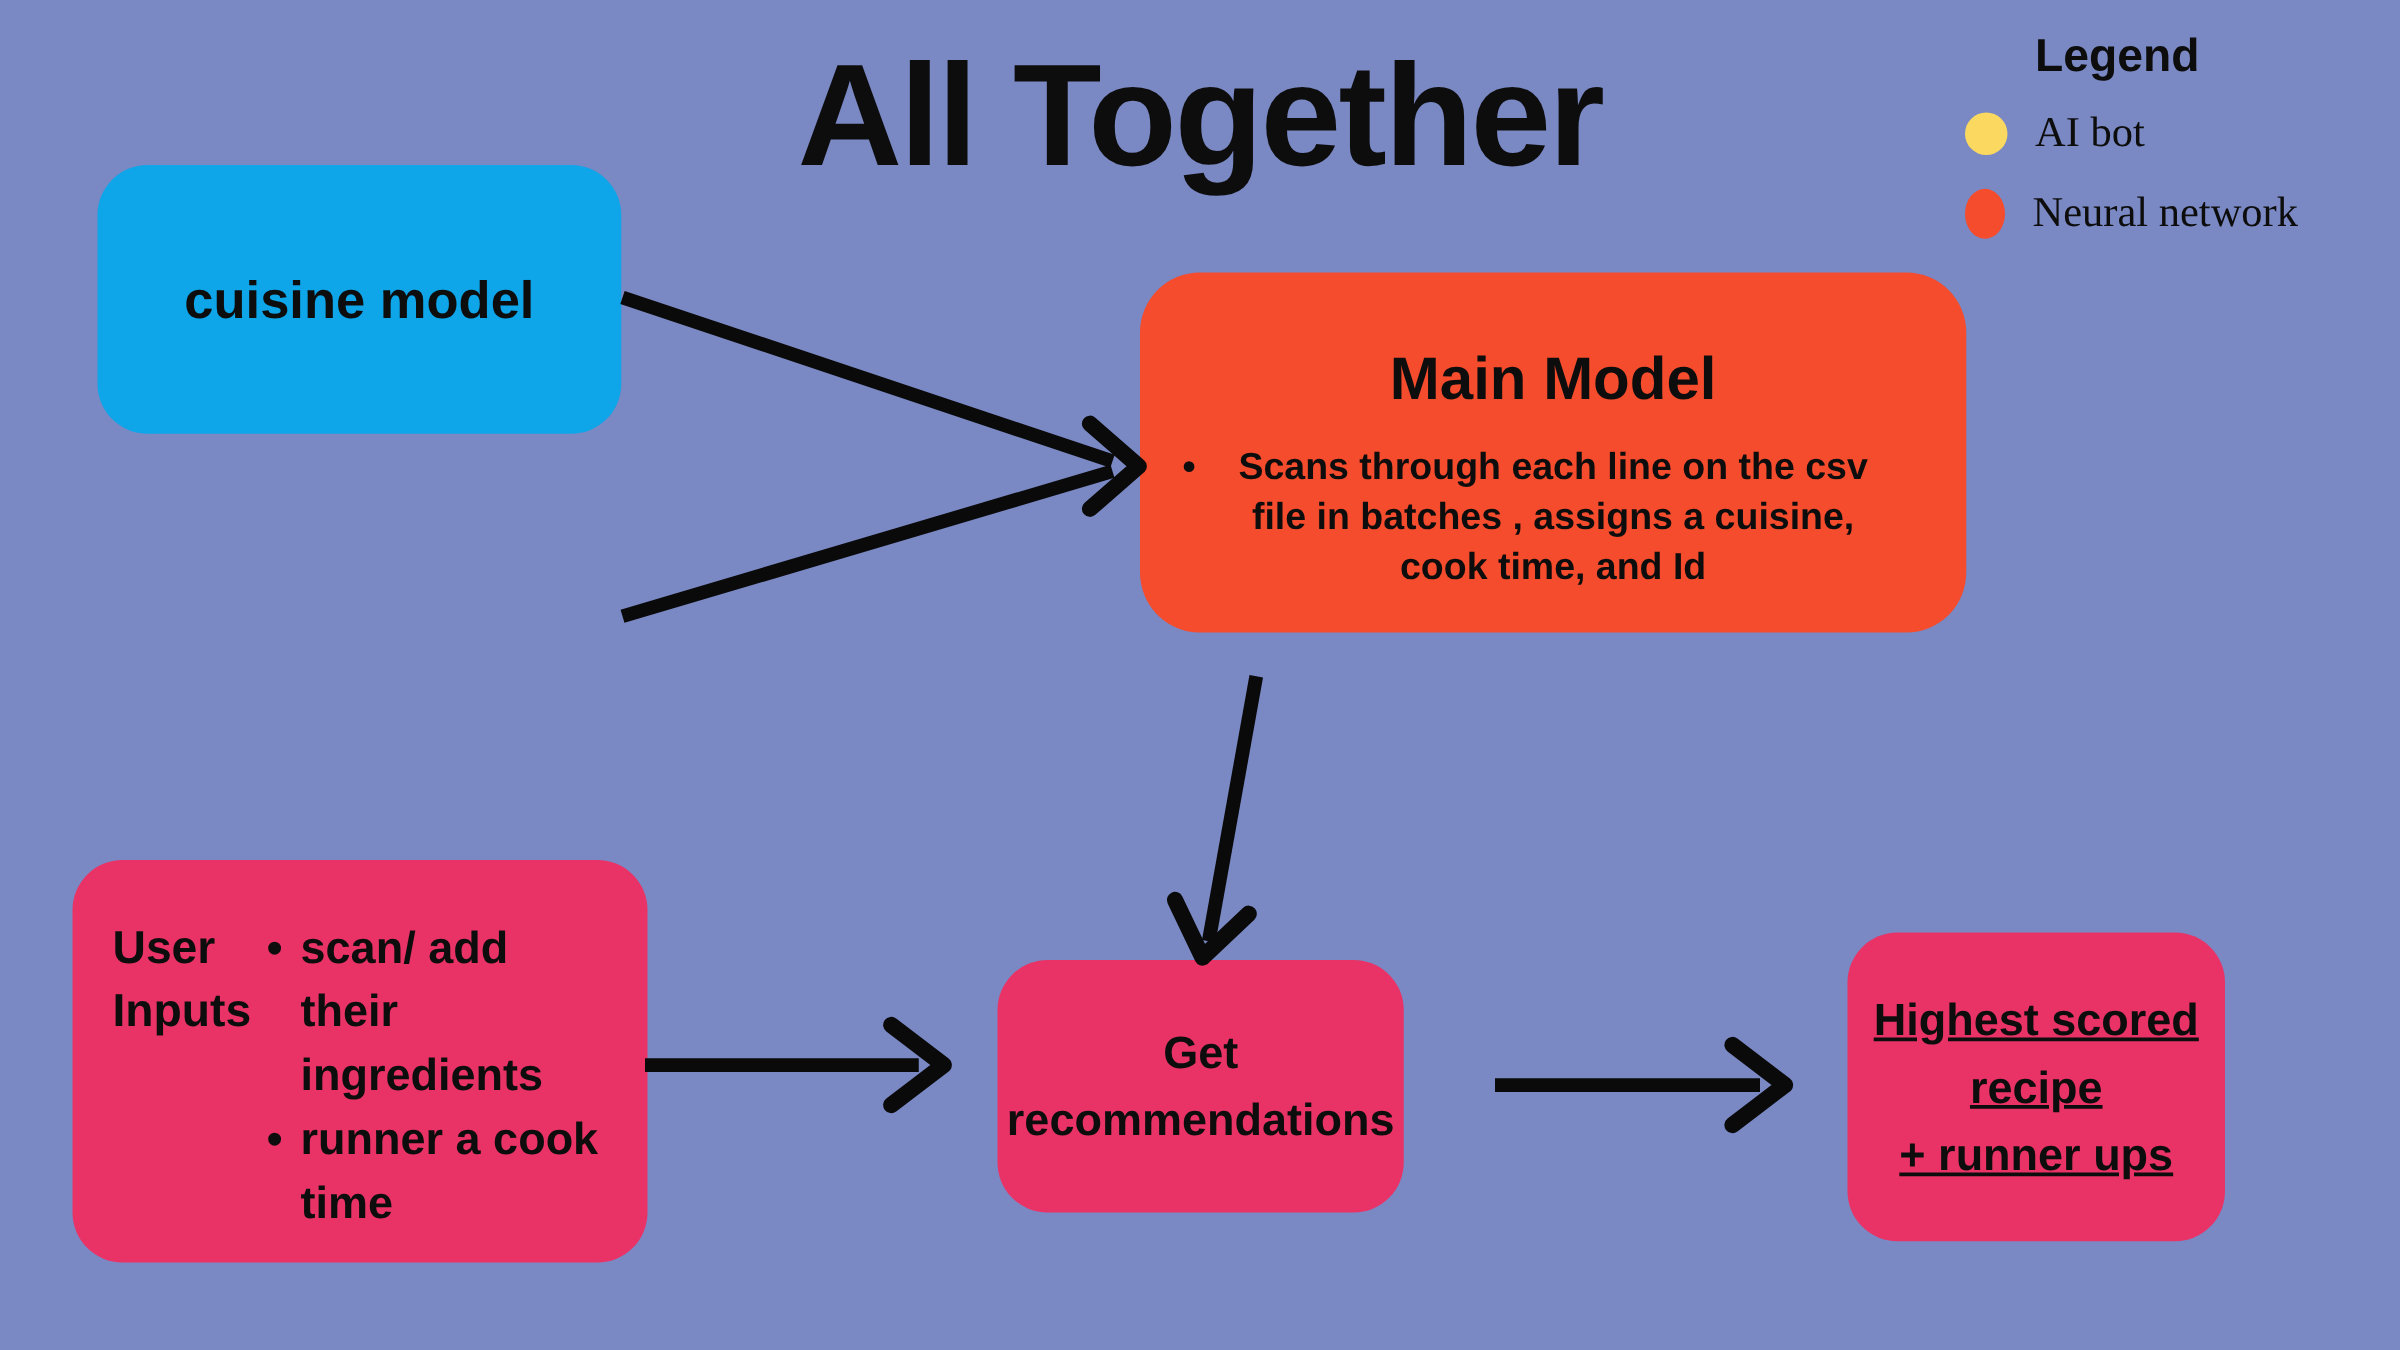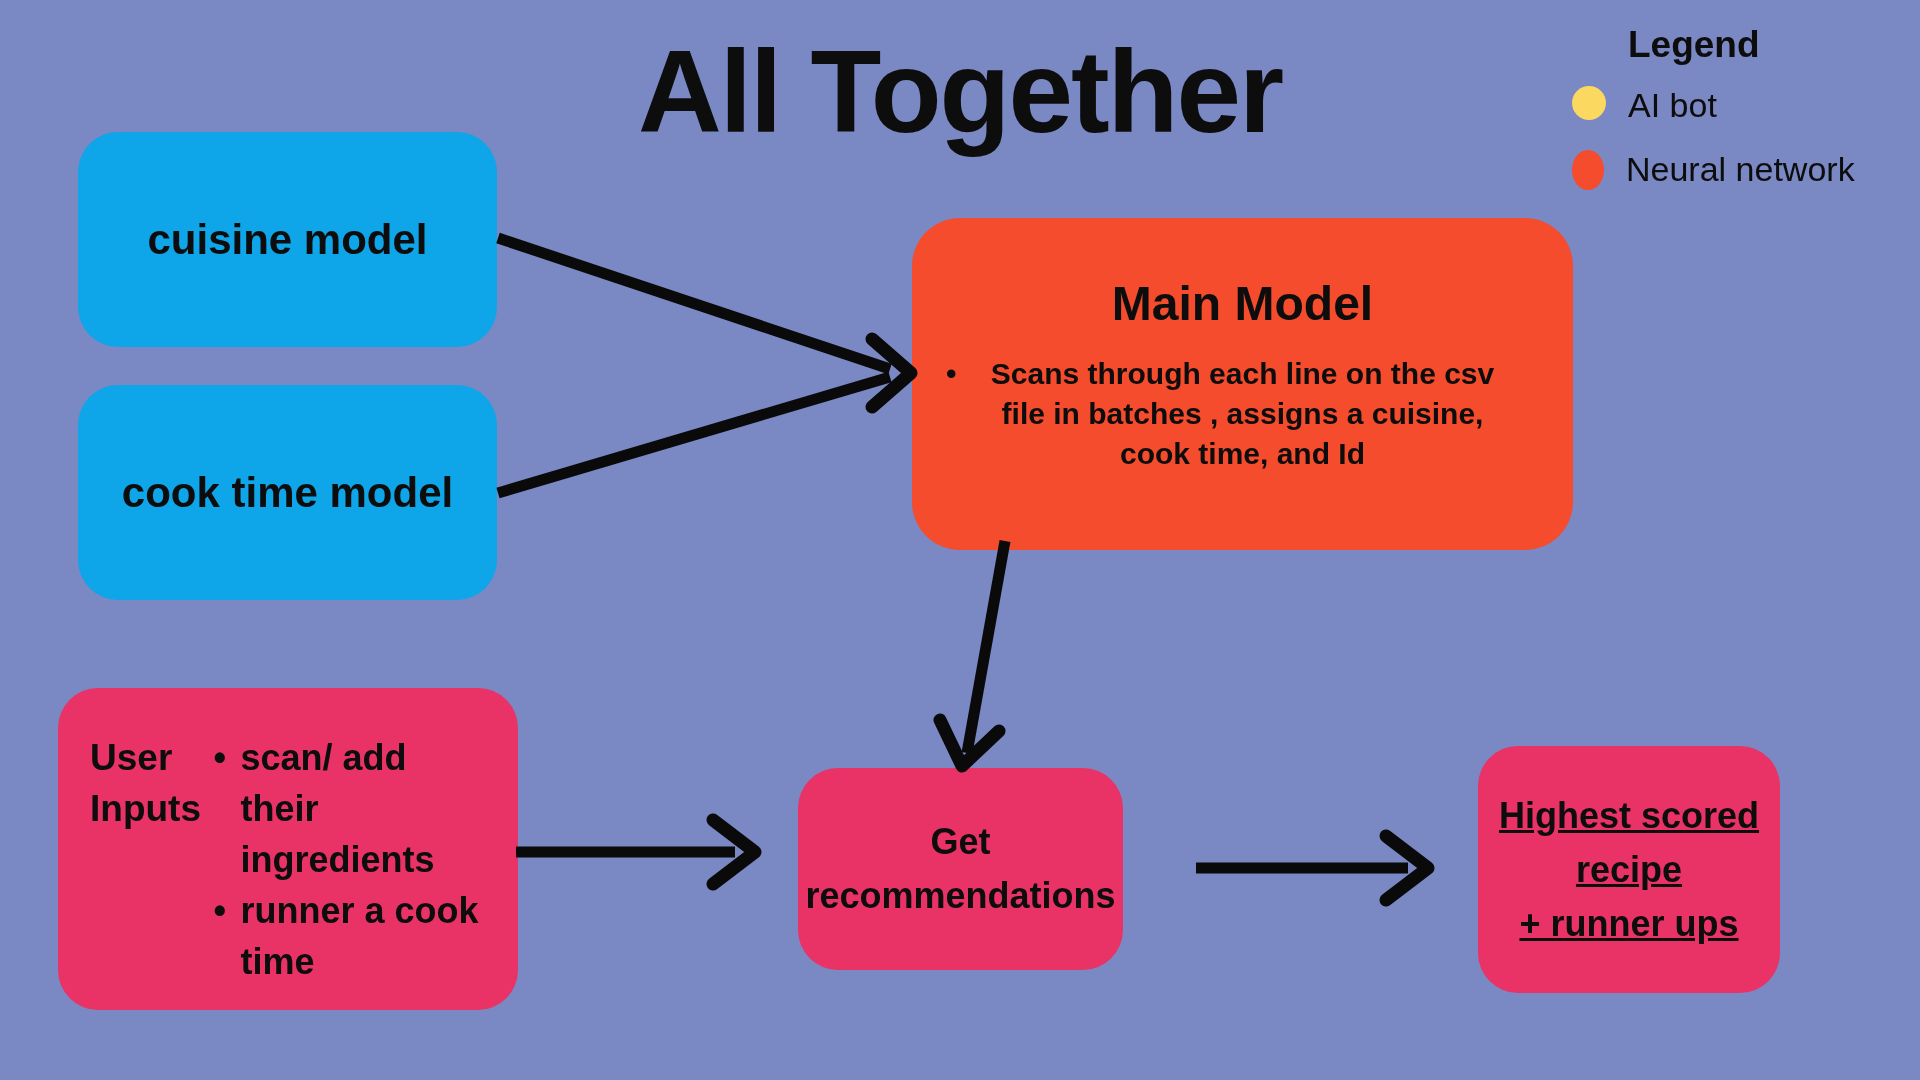--- a/index.html
+++ b/index.html
@@ -36,24 +36,25 @@
     top: 24px;
     width: 348px;
   }
   .legend-title {
     margin: 0 0 20px 56px;
     font-size: 37px;
     font-weight: 700;
   }
   .legend-row {
     display: flex;
-    align-items: flex-start;
+    align-items: center;
     gap: 22px;
     margin-bottom: 22px;
     height: 42px;
+    font-family: Liberation Serif, serif;
   }
   .legend-swatch { flex: 0 0 auto; border-radius: 50%; }
   .swatch-ai { width: 34px; height: 34px; background: #FBD960; }
   .swatch-nn { width: 32px; height: 40px; background: #F44C2C; }
   .legend-label {
     font-size: 34px;
     font-weight: 400;
     white-space: nowrap;
   }
   
@@ -76,21 +77,21 @@
   }
   .node-cuisine { top: 132px; }
   .node-cooktime { top: 385px; }
 
   .node-main {
     background: #F44C2C;
     border-radius: 48px;
     left: 912px;
     top: 218px;
     width: 661px;
-    height: 332px;
+    height: 288px;
     flex-direction: column;
     justify-content: flex-start;
     padding-top: 62px;
   }
   .main-title {
     font-size: 48px;
     font-weight: 700;
     line-height: 1;
     margin: 0;
   }
@@ -195,23 +196,20 @@
     </div>
     <div class="legend-row">
       <span class="legend-swatch swatch-nn"></span>
       <span class="legend-label">Neural network</span>
     </div>
   </div>
 
   <div class="node node-yellow node-cuisine">
     <span>cuisine model</span>
   </div>
-  <div class="node node-yellow node-cooktime">
-    <span>cook time model</span>
-  </div>
 
   <div class="node node-main">
     <h2 class="main-title">Main Model</h2>
     <ul class="main-bullets">
       <li>Scans through each line on the csv file in batches , assigns a cuisine, cook time, and Id</li>
     </ul>
   </div>
 
   <div class="node node-pink node-userinputs">
     <h3 class="userinputs-title">User Inputs</h3>

